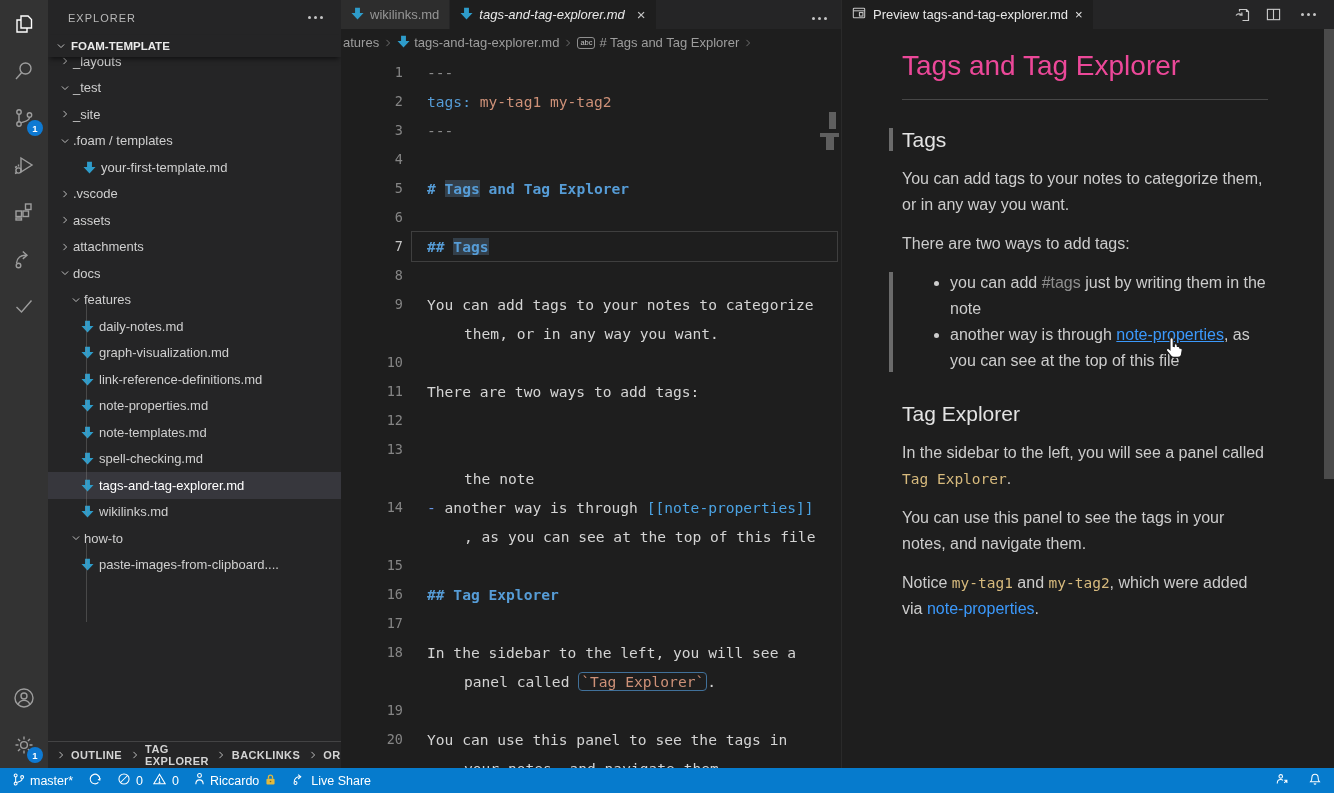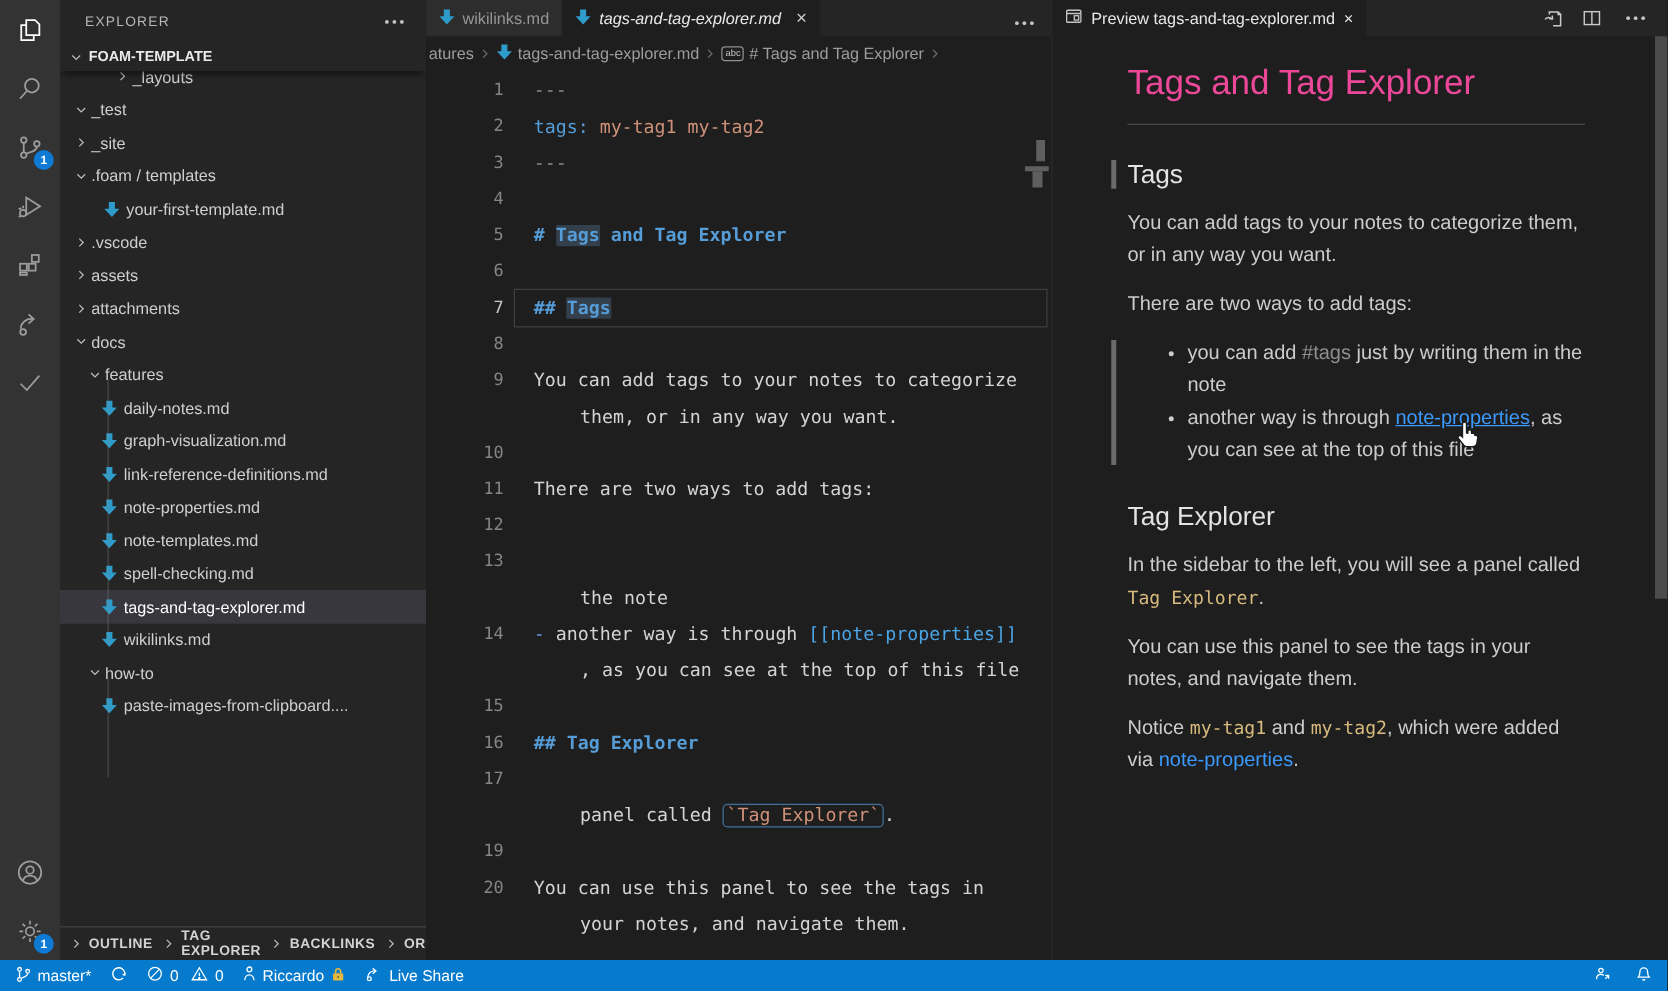--- a/index.html
+++ b/index.html
@@ -206,21 +206,21 @@
       <div class="sb-section">
         <span class="chev exp">
             <svg xmlns="http://www.w3.org/2000/svg" width="10" height="10" viewBox="0 0 16 16">
               <path d="M5.5 3l5 5-5 5" fill="none" stroke="currentColor" stroke-width="1.6"></path>
             </svg>
           </span>
         <span>FOAM-TEMPLATE</span>
       </div>
       <div id="tree">
           <div id="tree-inner">
-            <div class="trow" style="padding-left: 8px; margin-left: 33px;">
+            <div class="trow" style="padding-left: 8px;">
               <span class="chev">
                 <svg xmlns="http://www.w3.org/2000/svg" width="10" height="10" viewBox="0 0 16 16">
                   <path d="M5.5 3l5 5-5 5" fill="none" stroke="currentColor" stroke-width="1.6"></path>
                 </svg>
               </span>
               <span>_layouts</span>
             </div>
             <div class="trow" style="padding-left: 8px;">
               <span class="chev exp">
                 <svg xmlns="http://www.w3.org/2000/svg" width="10" height="10" viewBox="0 0 16 16">
@@ -547,20 +547,24 @@
             <span class="gut">15</span>
             <span class="cline"></span>
           </div>
           <div class="crow">
             <span class="gut">16</span>
             <span class="cline"><span class="c-head">## Tag Explorer</span></span>
           </div>
           <div class="crow">
             <span class="gut">17</span>
             <span class="cline"></span>
+          </div>
+          <div class="crow">
+            <span class="gut">18</span>
+            <span class="cline"><span class="c-text">In the sidebar to the left, you will see a</span></span>
           </div>
           <div class="crow wrapped">
             <span class="gut"></span>
             <span class="cline"><span class="c-text">panel called </span><span class="c-codebox">`Tag Explorer`</span><span class="c-text">.</span></span>
           </div>
           <div class="crow">
             <span class="gut">19</span>
             <span class="cline"></span>
           </div>
           <div class="crow">

